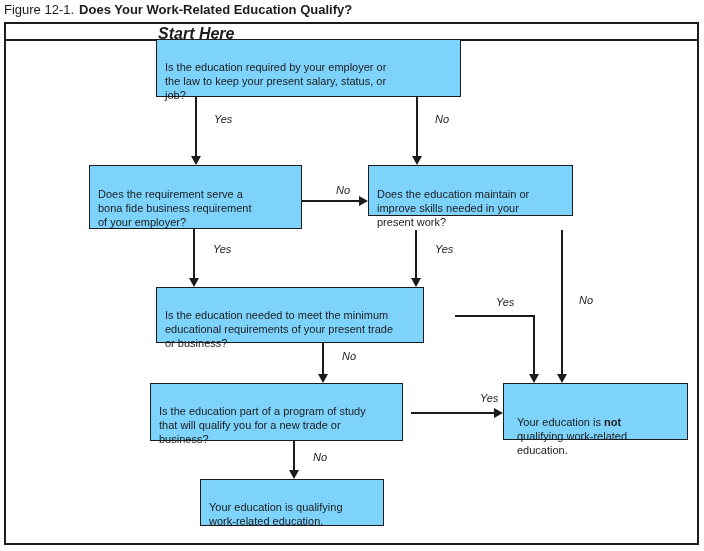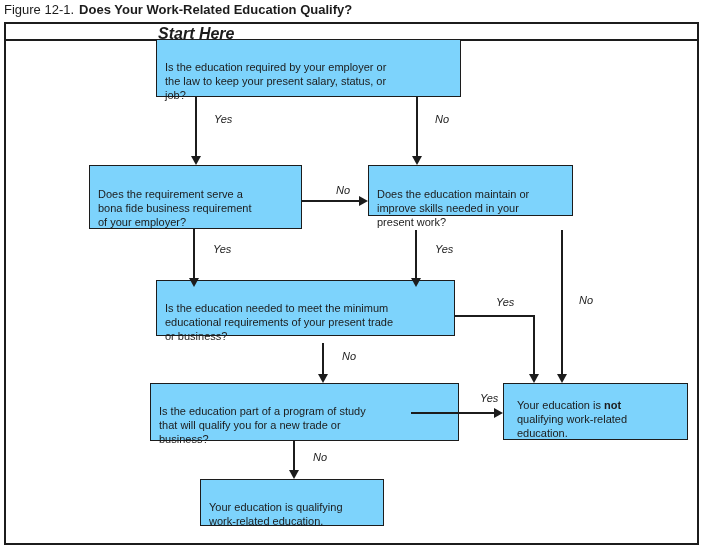--- a/index.html
+++ b/index.html
@@ -109,33 +109,33 @@
 bona fide business requirement
 of your employer?</span>
   </div>
 
   <div class="node" style="left:368px; top:165px; width:205px; height:51px; padding-top:7px;">
     <span>Does the education maintain or
 improve skills needed in your
 present work?</span>
   </div>
 
-  <div class="node" style="left:156px; top:280px; width:299px; height:56px;">
+  <div class="node" style="left:156px; top:287px; width:268px; height:56px;">
     <span>Is the education needed to meet the minimum
 educational requirements of your present trade
 or business?</span>
   </div>
 
-  <div class="node" style="left:150px; top:383px; width:309px; height:58px;">
+  <div class="node" style="left:150px; top:383px; width:253px; height:58px;">
     <span>Is the education part of a program of study
 that will qualify you for a new trade or
 business?</span>
   </div>
 
-  <div class="node" style="left:503px; top:383px; width:185px; height:57px; padding-left:13px; padding-top:0;">
+  <div class="node" style="left:503px; top:383px; width:185px; height:57px; padding-left:13px; padding-top:17px;">
     <span>Your education is </span><b>not</b><span>
 qualifying work-related
 education.</span>
   </div>
 
   <div class="node" style="left:200px; top:479px; width:184px; height:47px; ">
     <span>Your education is qualifying
 work-related education.</span>
   </div>
 

